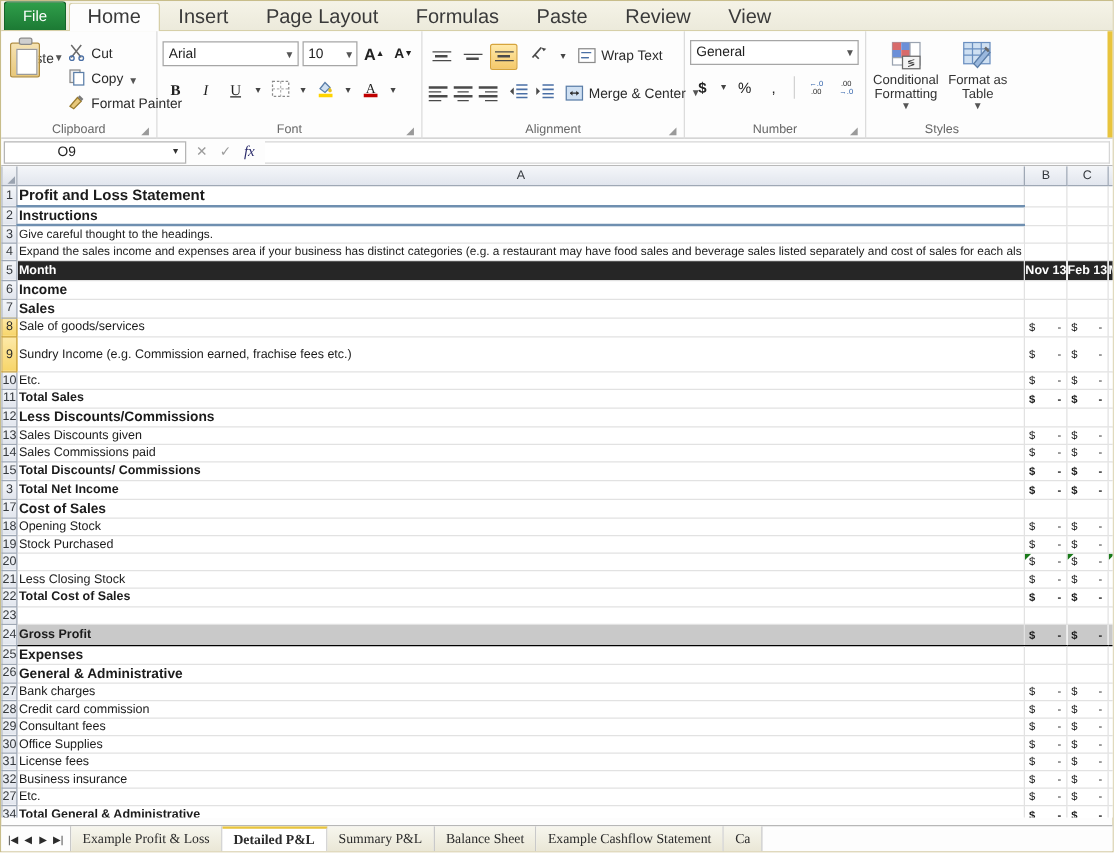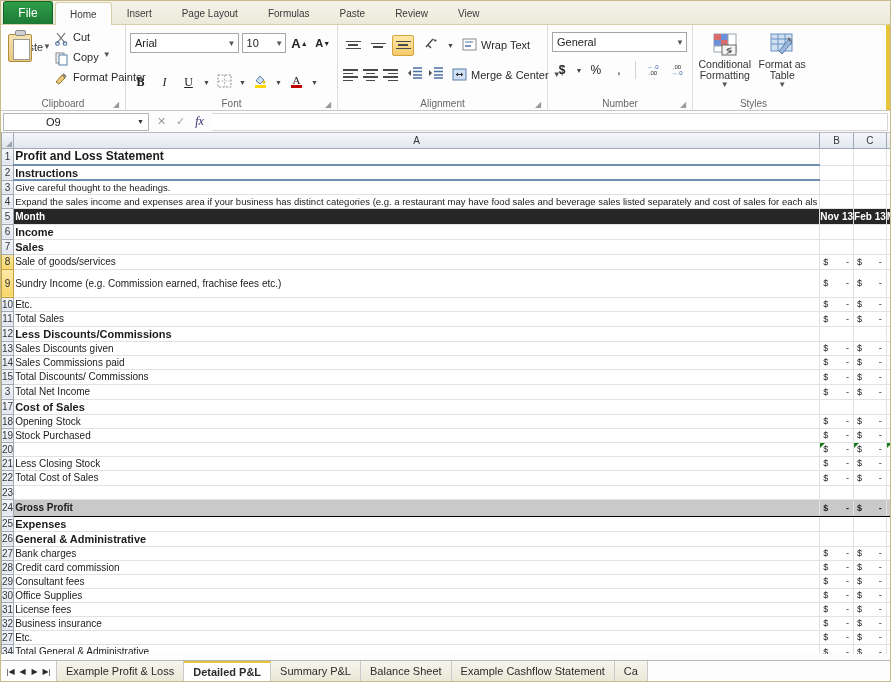--- a/index.html
+++ b/index.html
@@ -34,21 +34,21 @@
     font-size: 12px;
     display: flex; align-items: center; justify-content: center;
     border-top-left-radius: 3px; border-top-right-radius: 3px;
     margin-right: 2px;
     border: 1px solid #14642a;
     border-bottom: none;
   }
   .tab {
     height: 22px;
     padding: 0 14px;
-    font-size: 10px;
+    font-size: 16px;
     color: #3a3a3a;
     display: flex; align-items: center;
     border: 1px solid transparent;
     border-bottom: none;
     white-space: nowrap;
   }
   .tab.active {
     background: #fdfdfd;
     border-color: #d6cfa8;
     border-top-left-radius: 3px; border-top-right-radius: 3px;
@@ -108,21 +108,21 @@
     background: #fff; border: 1px solid #9a9a9a;
   }
   .clip-clip {
     position: absolute; left: 10px; top: 0px;
     width: 11px; height: 6px;
     background: #cfcfcf; border: 1px solid #8a8a8a; border-radius: 2px;
   }
   .caret { font-size: 8px; color: #555; line-height: 8px; }
   .clip-cmds { display: flex; flex-direction: column; gap: 2px; padding-top: 3px; }
   .cmd {
-    display: flex; align-items: flex-start; gap: 4px;
+    display: flex; align-items: flex-end; gap: 4px;
     font-size: 11px; color: #2b2b2b;
     height: 18px; padding: 0 3px;
     white-space: nowrap;
   }
   .mini-ic { width: 15px; height: 15px; display:inline-block; position: relative; }
 
   
   .fontgrp { width: 212px; }
   .row { display: flex; align-items: center; gap: 3px; height: 26px; }
   .combo {
@@ -262,21 +262,21 @@
   .moneyinner .dl { font-size: 9px; }
   .moneyinner .dash { font-size: 9px; }
 
   
   .r-title { font-weight: bold; font-size: 12px; color:#1f3a5a; border-bottom: 2px solid #6f8fb0 !important; }
   .r-sub   { font-weight: bold; font-size: 11px; color:#1f3a5a; border-bottom: 2px solid #6f8fb0 !important; }
   .r-instr { font-size: 9.5px; color:#1b1b1b; }
   .r-month { background:#262626 !important; color:#fff !important; font-weight:bold; font-size:10px; }
   .r-month.money { text-align:center; }
   .r-hdr   { font-weight: bold; font-size: 11px; }
-  .r-total { font-weight: normal; border-top: 1.5px solid #000 !important; }
+  .r-total { font-weight: bold; border-top: 1.5px solid #000 !important; }
   .r-gross { background:#c9c9c9 !important; font-weight:bold; border-top:1.5px solid #000 !important; border-bottom:1.5px solid #000 !important;}
   .comment { position: relative; }
   .comment::before {
     content:''; position:absolute; left:0; top:0;
     border-top: 5px solid #1a7a1a;
     border-right: 5px solid transparent;
   }
 
   
   .tabstrip {
@@ -290,20 +290,21 @@
   .navbtn { font-size: 8px; color:#2b2b2b; width:11px; text-align:center; }
   .stabs { display:flex; align-items:stretch; overflow:hidden; flex:1; }
   .stab {
     display:flex; align-items:center;
     padding: 0 9px;
     font-size: 11px; color: #2b2b2b;
     border-right: 1px solid #c9c9c9;
     background: linear-gradient(to bottom,#f7f6ee,#eae7d6);
     white-space: nowrap;
     transform: skewX(0deg);
+    font-family: Liberation Serif, serif;
   }
   .stab.active {
     background: #fff;
     font-weight: bold;
     border-top: 2px solid #e8c43d;
   }
   .yellowedge { position:absolute; right:0; top:0; bottom:0; width:4px; background:#e8c43d; }
 </style>
 </head>
 <body>
@@ -364,21 +365,21 @@
             </span>
             <span>Format Painter</span>
           </div>
         </div>
       </div>
       <div class="group-label">Clipboard</div>
       <div class="dialog-launcher">◢</div>
     </div>
 
     <div class="group fontgrp">
-      <div style="display:flex;flex-direction:column;gap:13px;padding-top:2px;">
+      <div style="display:flex;flex-direction:column;gap:3px;padding-top:2px;">
         <div class="row">
           <div class="combo" style="width:112px;">
             <span class="cval">Arial</span>
             <span class="cdd">▼</span>
           </div>
           <div class="combo" style="width:46px;">
             <span class="cval">10</span>
             <span class="cdd">▼</span>
           </div>
           <div class="fbtn" style="font-weight:bold;font-size:13px;">

